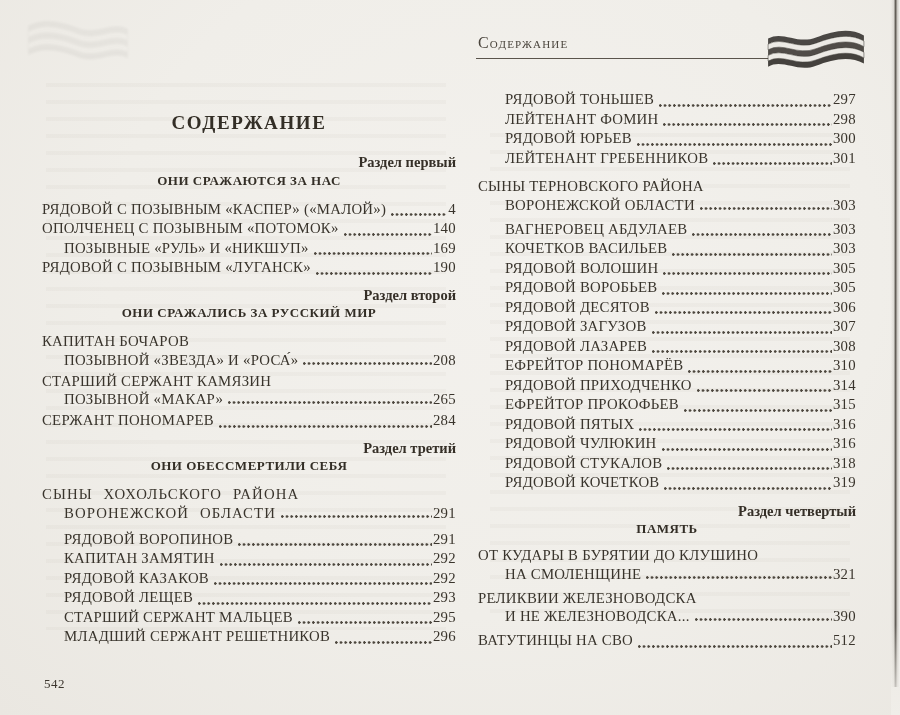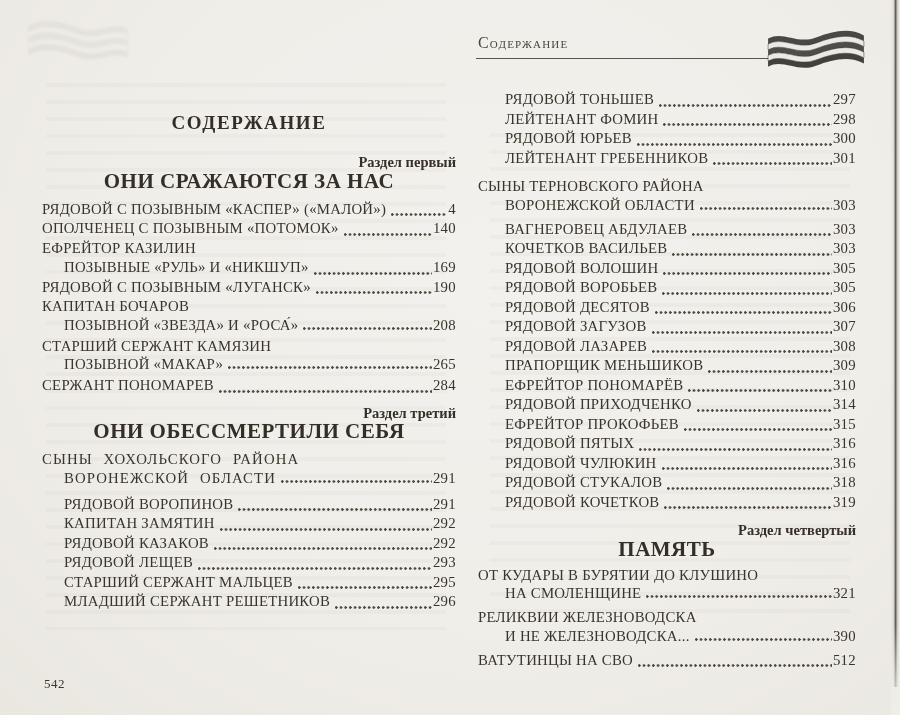--- a/index.html
+++ b/index.html
@@ -29,21 +29,21 @@
   
   .toc-title{
     margin:112px 0 20px;text-align:center;font-size:19px;font-weight:bold;
     letter-spacing:1.6px;color:#332e26;
   }
 
   
   .sec{text-align:center;margin:9px 0 10px;}
   .sec.first{margin-top:0;}
   .sec .kicker{font-weight:bold;font-size:14.5px;line-height:17.5px;color:#352f27;display:block;text-align:right;}
-  .sec .stitle{font-weight:bold;font-size:21px;line-height:18px;letter-spacing:0.5px;color:#332e26;display:block;}
+  .sec .stitle{font-weight:bold;font-size:13px;line-height:18px;letter-spacing:0.5px;color:#332e26;display:block;}
   .col-right .sec{margin-top:10px;margin-bottom:8px;}
 
   
   .row{display:flex;align-items:baseline;line-height:19.5px;font-size:14.8px;}
   .cont{line-height:16px;}
   .gap{margin-top:9px;}
   .gap7{margin-top:7px;}
   .gap4{margin-top:4px;}
   .col-left .ind{padding-left:22px;}
   .col-right .ind{padding-left:27px;}
@@ -106,34 +106,35 @@
     <div class="row">
       <span class="lbl">РЯДОВОЙ С ПОЗЫВНЫМ «КАСПЕР» («МАЛОЙ»)</span>
       <span class="leader"></span>
       <span class="pg">4</span>
     </div>
     <div class="row">
       <span class="lbl">ОПОЛЧЕНЕЦ С ПОЗЫВНЫМ «ПОТОМОК»</span>
       <span class="leader"></span>
       <span class="pg">140</span>
     </div>
-    <div class="row">
-      <span class="lbl">ЕФРЕЙТОР КАЗИЛИН</span>
-    </div>
     <div class="row ind">
       <span class="lbl">ПОЗЫВНЫЕ «РУЛЬ» И «НИКШУП»</span>
       <span class="leader"></span>
       <span class="pg">169</span>
     </div>
     <div class="row">
       <span class="lbl">РЯДОВОЙ С ПОЗЫВНЫМ «ЛУГАНСК»</span>
       <span class="leader"></span>
       <span class="pg">190</span>
     </div>
 
+    <div class="sec">
+      <span class="kicker">Раздел второй</span>
+      <span class="stitle">ОНИ СРАЖАЛИСЬ ЗА РУССКИЙ МИР</span>
+    </div>
 
     <div class="row">
       <span class="lbl">КАПИТАН БОЧАРОВ</span>
     </div>
     <div class="row ind cont">
       <span class="lbl">ПОЗЫВНОЙ «ЗВЕЗДА» И «РОСА́»</span>
       <span class="leader"></span>
       <span class="pg">208</span>
     </div>
     <div class="row gap4">
@@ -271,25 +272,20 @@
       <span class="lbl">РЯДОВОЙ ЗАГУЗОВ</span>
       <span class="leader"></span>
       <span class="pg">307</span>
     </div>
     <div class="row ind">
       <span class="lbl">РЯДОВОЙ ЛАЗАРЕВ</span>
       <span class="leader"></span>
       <span class="pg">308</span>
     </div>
     <div class="row ind">
-      <span class="lbl">ПРАПОРЩИК МЕНЬШИКОВ</span>
-      <span class="leader"></span>
-      <span class="pg">309</span>
-    </div>
-    <div class="row ind">
       <span class="lbl">ЕФРЕЙТОР ПОНОМАРЁВ</span>
       <span class="leader"></span>
       <span class="pg">310</span>
     </div>
     <div class="row ind">
       <span class="lbl">РЯДОВОЙ ПРИХОДЧЕНКО</span>
       <span class="leader"></span>
       <span class="pg">314</span>
     </div>
     <div class="row ind">

